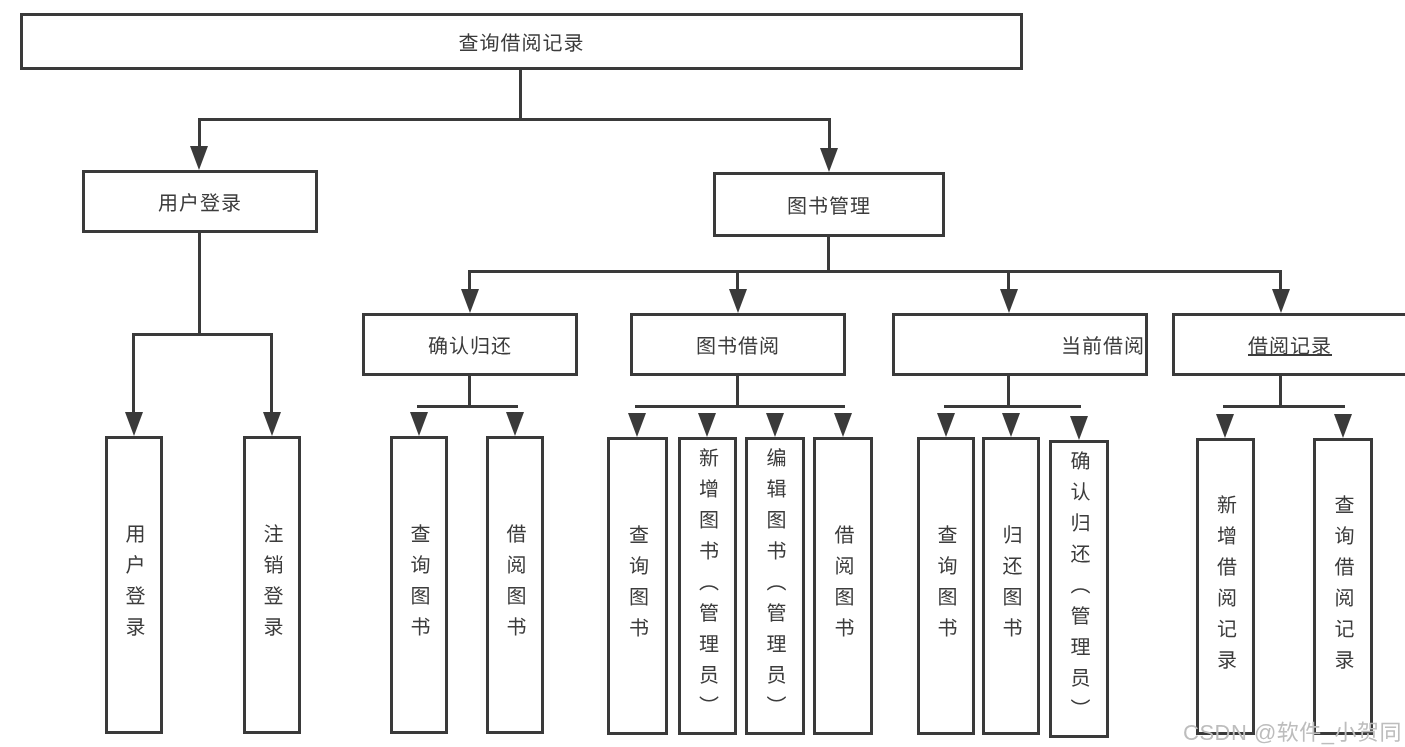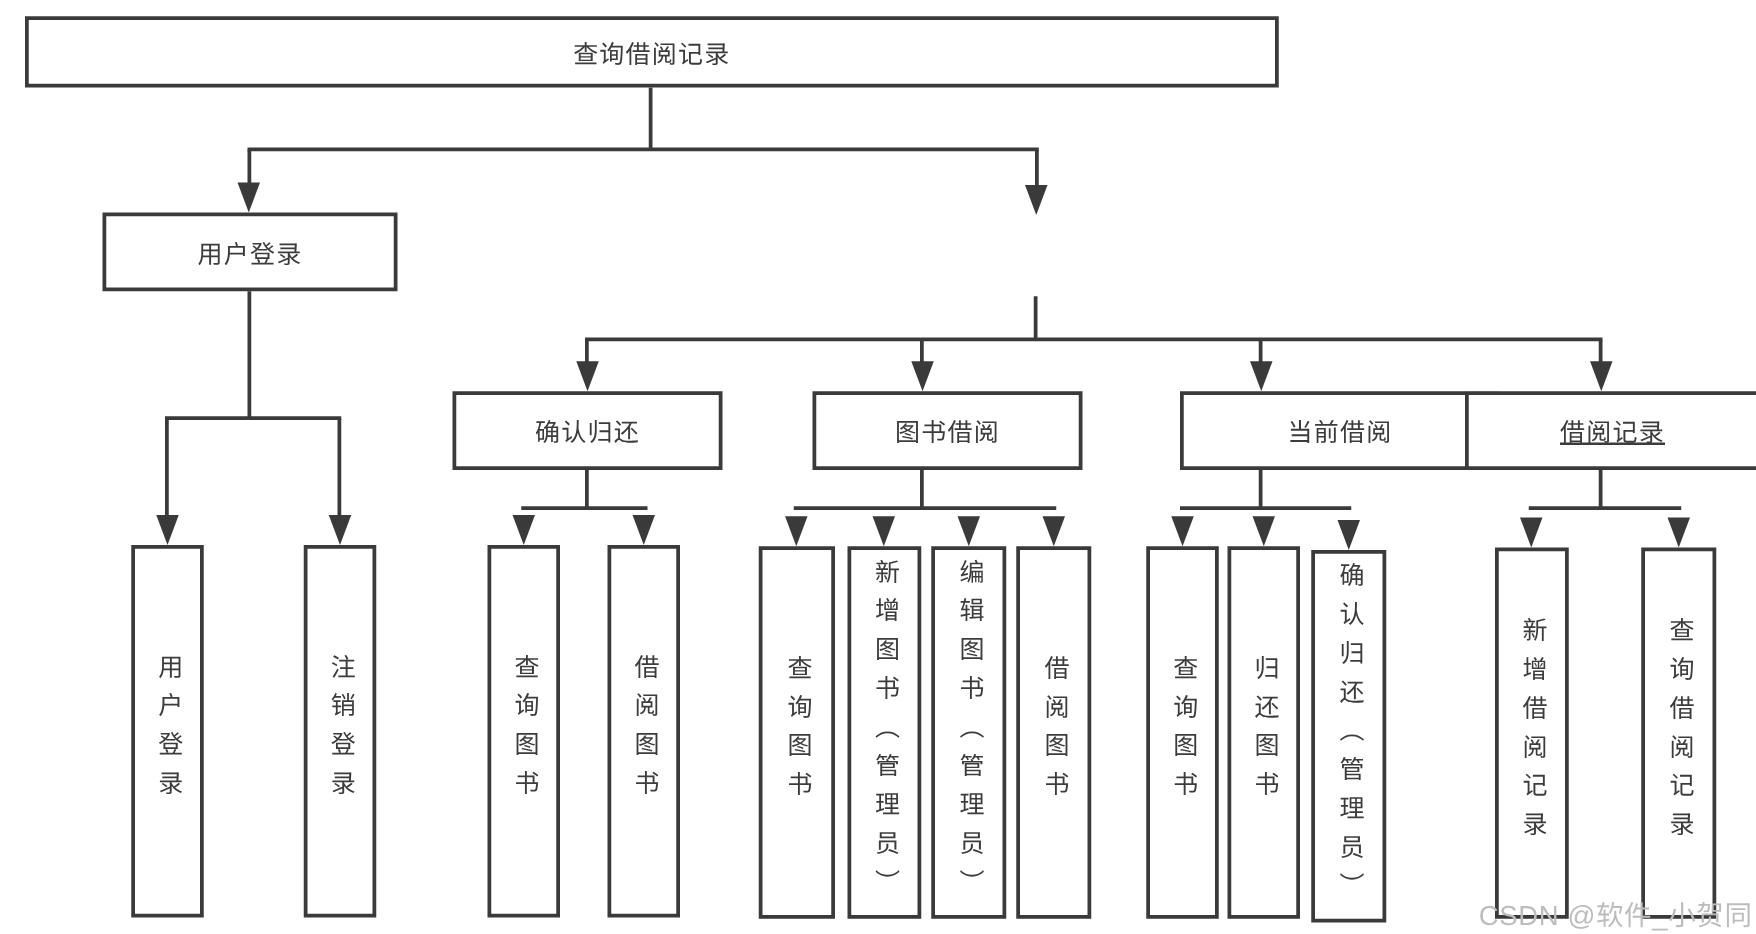--- a/index.html
+++ b/index.html
@@ -75,20 +75,23 @@
   <div class="vline" style="left:519px; top:70px; height:50px;"></div>
   <div class="hline" style="left:198px; top:118px; width:633px;"></div>
   <div class="vline" style="left:198px; top:120px; height:28px;"></div>
   <div class="arrowhead" style="left:190px; top:146px;"></div>
   <div class="vline" style="left:828px; top:120px; height:30px;"></div>
   <div class="arrowhead" style="left:820px; top:148px;"></div>
 
   <div class="box" style="left:82px; top:170px; width:236px; height:63px;">
     <span>用户登录</span>
   </div>
+  <div class="box" style="left:713px; top:172px; width:232px; height:65px;">
+    <span>图书管理</span>
+  </div>
 
   <div class="vline" style="left:198px; top:233px; height:102px;"></div>
   <div class="hline" style="left:132px; top:333px; width:141px;"></div>
   <div class="vline" style="left:132px; top:335px; height:79px;"></div>
   <div class="arrowhead" style="left:125px; top:412px;"></div>
   <div class="vline" style="left:270px; top:335px; height:79px;"></div>
   <div class="arrowhead" style="left:263px; top:412px;"></div>
 
   <div class="vline" style="left:827px; top:237px; height:35px;"></div>
   <div class="hline" style="left:468px; top:270px; width:814px;"></div>
@@ -97,24 +100,24 @@
   <div class="vline" style="left:736px; top:272px; height:19px;"></div>
   <div class="arrowhead" style="left:729px; top:289px;"></div>
   <div class="vline" style="left:1007px; top:272px; height:19px;"></div>
   <div class="arrowhead" style="left:1000px; top:289px;"></div>
   <div class="vline" style="left:1279px; top:272px; height:19px;"></div>
   <div class="arrowhead" style="left:1272px; top:289px;"></div>
 
   <div class="box" style="left:362px; top:313px; width:216px; height:63px;">
     <span>确认归还</span>
   </div>
-  <div class="box" style="left:630px; top:313px; width:216px; height:63px;margin-left:20px;">
+  <div class="box" style="left:630px; top:313px; width:216px; height:63px;">
     <span>图书借阅</span>
   </div>
-  <div class="box" style="left:944px; top:313px; width:256px; height:63px;">
+  <div class="box" style="left:892px; top:313px; width:256px; height:63px;justify-content:flex-end;">
     <span>当前借阅</span>
   </div>
   <div class="box" style="left:1172px; top:313px; width:236px; height:63px;text-decoration:underline;">
     <span>借阅记录</span>
   </div>
 
   <div class="vline" style="left:468px; top:376px; height:31px;"></div>
   <div class="hline" style="left:417px; top:405px; width:101px;"></div>
   <div class="arrowhead" style="left:410px; top:412px;"></div>
   <div class="arrowhead" style="left:506px; top:412px;"></div>

